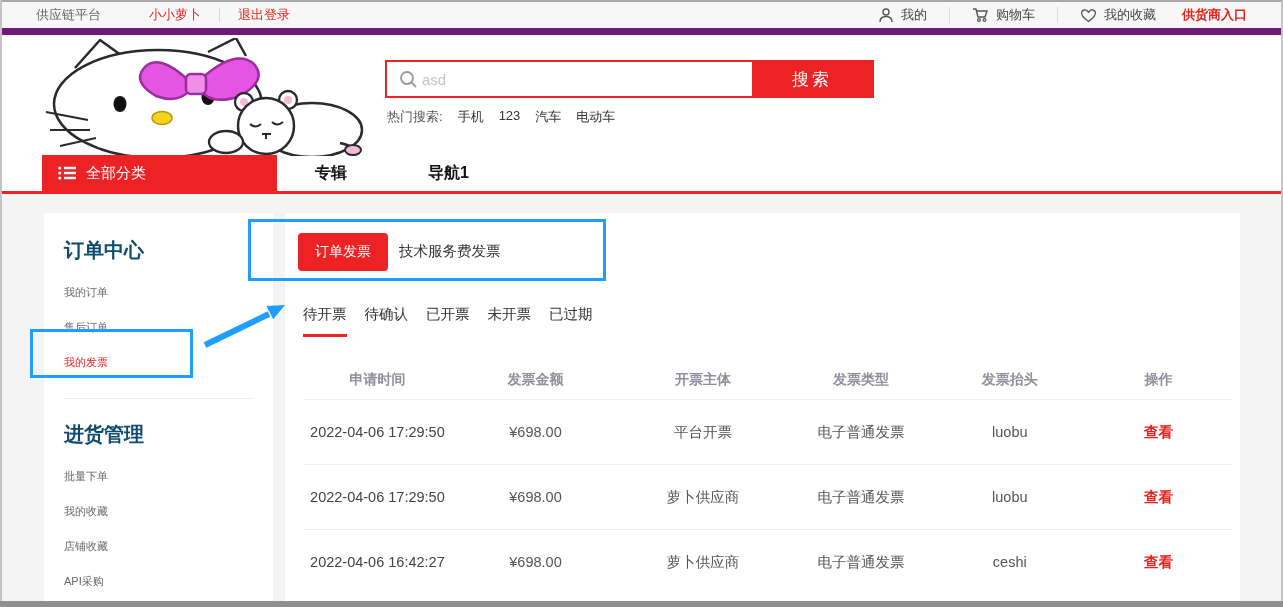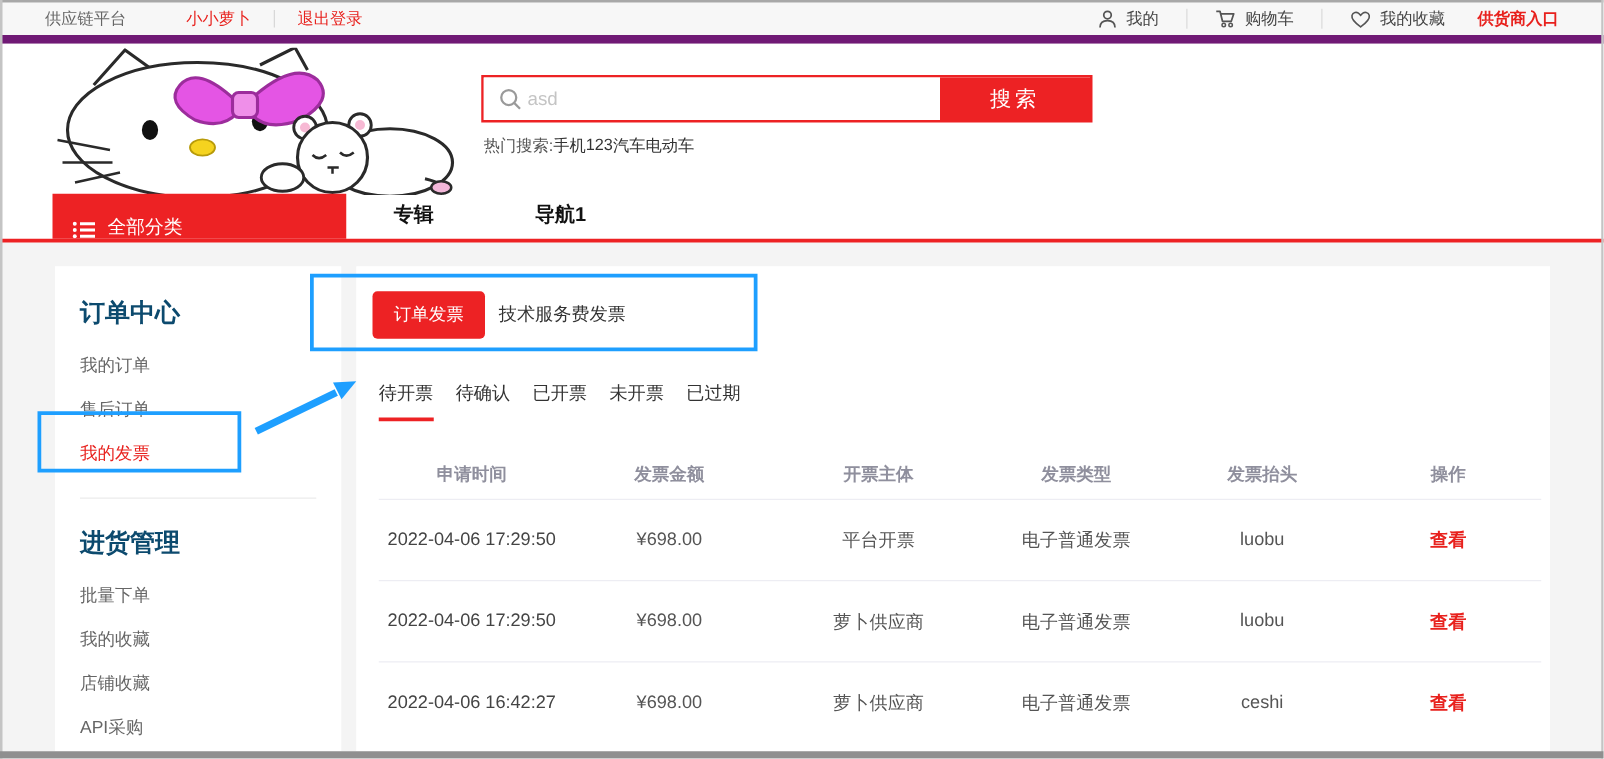--- a/index.html
+++ b/index.html
@@ -23,37 +23,37 @@
   .vdiv2{width:1px;height:16px;background:#dcdcdc;margin:0 22px;}
 
   
   .header{position:absolute;top:35px;left:0;right:0;height:158px;background:#fff;}
   .logo{position:absolute;left:40px;top:3px;width:325px;height:118px;overflow:hidden;}
   .searchwrap{position:absolute;left:385px;top:25px;width:489px;height:38px;border:2px solid #ed2224;display:flex;background:#fff;}
   .searchinput{flex:1;border:none;outline:none;padding-left:35px;font-size:15px;color:#8b5cf6;font-family:"Liberation Sans","DejaVu Sans",sans-serif;}
   .searchinput::placeholder{color:#c4c4c4;}
   .search-icon{position:absolute;left:12px;top:8px;}
   .searchbtn{width:120px;background:#ed2224;color:#fff;border:none;font-size:17px;letter-spacing:3px;cursor:pointer;font-family:"Liberation Sans","DejaVu Sans",sans-serif;}
-  .hotrow{position:absolute;left:387px;top:73px;font-size:13px;color:#444;display:flex;}
+  .hotrow{position:absolute;left:387px;top:73px;font-size:13px;color:#444;display:flex;gap:15px;}
   .hotrow .hot-label{color:#555;}
   .hotrow a{color:#333;text-decoration:none;}
 
   
-  .allcat{position:absolute;left:42px;top:155px;width:235px;height:36px;background:#ed2224;color:#fff;display:flex;align-items:flex-end;padding-left:16px;font-size:15px;z-index:5;cursor:pointer;}
+  .allcat{position:absolute;left:42px;top:155px;width:235px;height:36px;background:#ed2224;color:#fff;display:flex;align-items:center;padding-left:16px;font-size:15px;z-index:5;cursor:pointer;}
   .allcat svg{margin-right:10px;}
   .navitem{position:absolute;top:155px;height:36px;line-height:36px;font-weight:bold;font-size:16px;color:#111;z-index:5;cursor:pointer;}
   .nav-zj{left:315px;} .nav-dh{left:428px;}
   .nav-underline{position:absolute;top:191px;left:0;right:0;height:3px;background:#ed2224;z-index:4;}
 
   
   .content-bg{position:absolute;top:194px;left:0;right:0;height:407px;background:#f4f4f4;}
   .card{position:absolute;background:#fff;}
   .sidebar{left:44px;top:213px;width:229px;height:389px;padding:24px 0 0 20px;}
   .sb-title{font-size:20px;font-weight:bold;color:#0c4a6e;margin-bottom:20px;}
-  .sb-item{font-size:14px;color:#666;margin-bottom:19px;line-height:16px;cursor:pointer;}
+  .sb-item{font-size:11px;color:#666;margin-bottom:19px;line-height:16px;cursor:pointer;}
   .sb-item.active{color:#e8211d;}
   .sb-div{border:none;border-top:1px solid #ebebeb;margin:28px 20px 22px 0;}
   .sb-div2{border:none;border-top:1px solid #ebebeb;margin:26px 20px 0 0;}
 
   .main{left:285px;top:213px;width:955px;height:389px;overflow:hidden;}
   .invtab-btn{position:absolute;left:13px;top:20px;background:#ed2224;color:#fff;border:none;border-radius:4px;padding:10px 17px;font-size:14px;cursor:pointer;font-family:"Liberation Sans","DejaVu Sans",sans-serif;text-align:center;}
   .invtab-2{position:absolute;left:114px;top:29px;font-size:14.5px;color:#333;cursor:pointer;}
   .filters{position:absolute;left:18px;top:92px;display:flex;gap:18px;font-size:14.5px;color:#333;}
   .filter{cursor:pointer;position:relative;}
   .filter.active::after{content:"";position:absolute;left:0;right:0;bottom:-13px;height:3px;background:#ed2224;}

